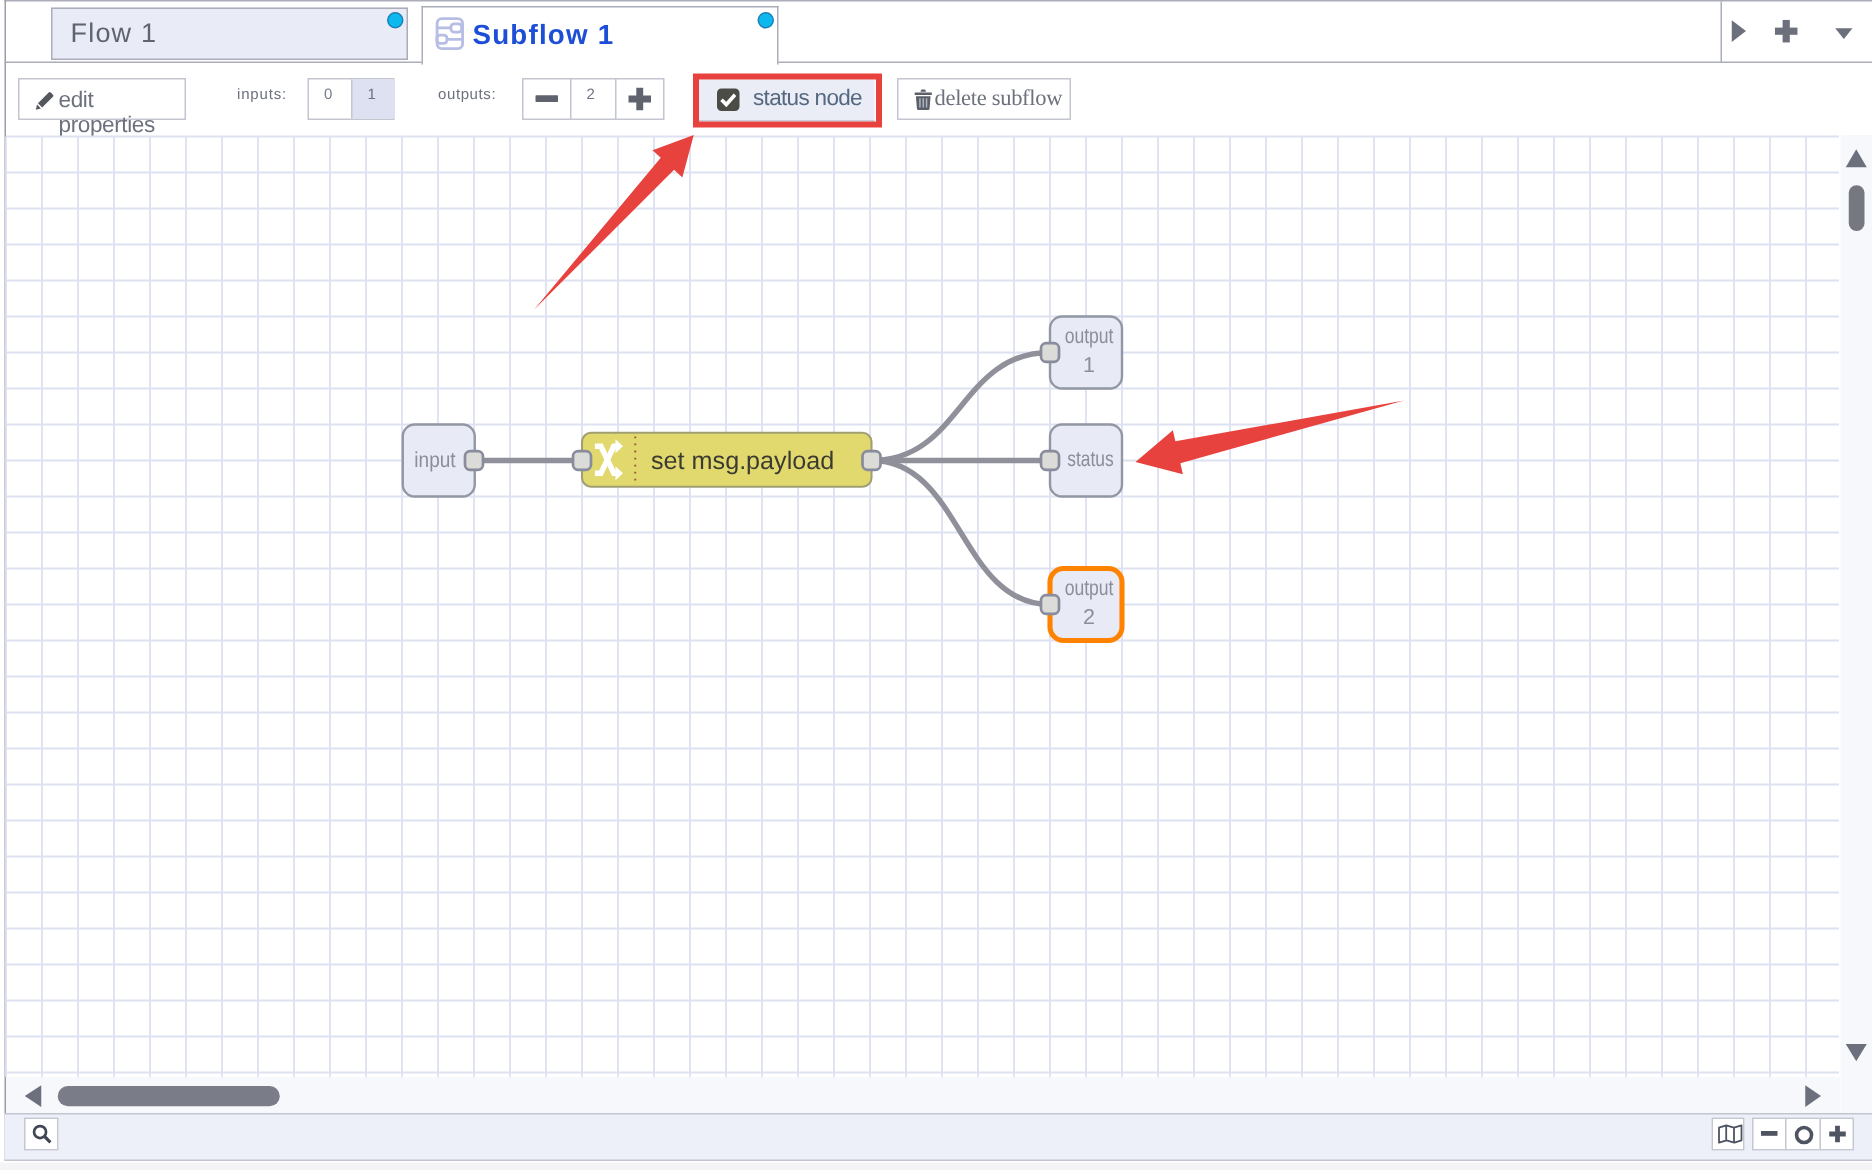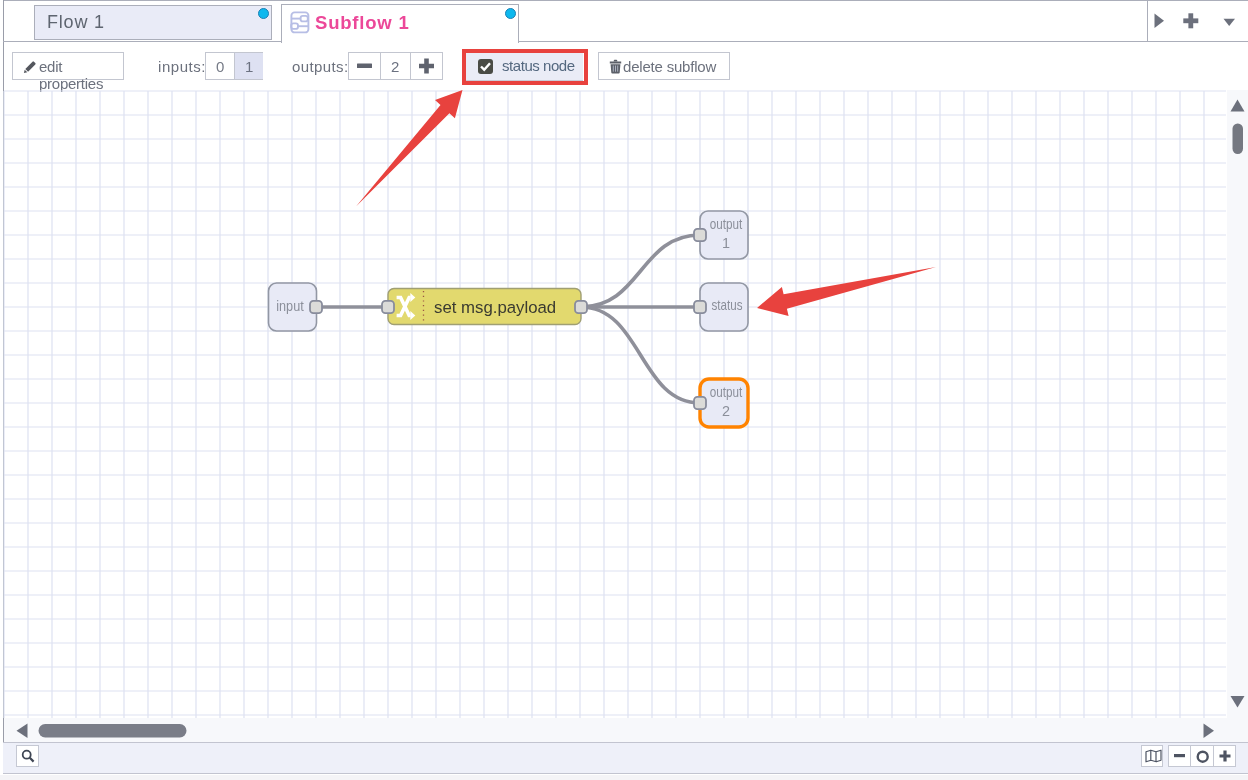--- a/index.html
+++ b/index.html
@@ -7,27 +7,27 @@
 #app { position:relative; width:1248px; height:780px; }
 .abs { position:absolute; }
 
 
 #topborder { left:3px; top:0; width:1245px; height:1px; background:#abaeba; }
 #leftline { left:3px; top:0; width:1px; height:774px; background:#9a9da9; }
 #tabbar-bottom { left:3px; top:41px; width:1245px; height:1px; background:#abaeba; z-index:2; }
 #tab-flow1 { left:34px; top:5px; width:238px; height:35px; background:#e9ebf7; border:1px solid #abaeba; z-index:1;padding-left:36px; }
 #tab-flow1 .lbl { position:absolute; left:12px; top:6px; font-size:18px; letter-spacing:0.8px; color:#5e6570; }
 #tab-sub { left:281px; top:4px; width:238px; height:39px; background:#fff; border:1px solid #abaeba; border-bottom:none; z-index:3; }
-#tab-sub .lbl { position:absolute; left:33px; top:7px; font-size:18.5px; letter-spacing:0.8px; font-weight:bold; color:#ec4899; }
+#tab-sub .lbl { position:absolute; left:33px; top:7px; font-size:18.5px; letter-spacing:0.8px; font-weight:bold; color:#1d4ed8; }
 .tabdot { position:absolute; width:11px; height:11px; border-radius:50%; background:#0db8ee; border:1.5px solid #1c80b4; }
 #hdr-sep { left:1147px; top:1px; width:1px; height:41px; background:#abaeba; }
 
 
 .tbtn { position:absolute; top:52px; height:28px; background:#fff; border:1px solid #c3c6d0; color:#6c717d; font-size:15px; letter-spacing:-0.45px; }
-.tlabel { position:absolute; top:58px; font-size:15px; color:#6c717d; }
+.tlabel { position:absolute; top:58px; font-size:10px; color:#6c717d; }
 
 
 #redbox { left:462px; top:49px; width:126px; height:36px; border:4px solid #e8423e; z-index:5; }
 #statuspanel { left:466px; top:53px; width:117px; height:28px; background:#eaecf6; border-bottom:1px solid #c9ccd8; }
 #statuscheck { left:478px; top:59px; width:15px; height:15px; background:#4a4c45; border-radius:3px; }
 #statuslabel { left:502px; top:57px; font-size:15px; letter-spacing:-0.45px; color:#54687f; }
 
 
 #footer { left:3px; top:742px; width:1245px; height:32px; background:#eef0f9; border-top:1px solid #c2c4d0; border-bottom:1px solid #c2c4d0; }
 #footer2 { left:0; top:775px; width:1248px; height:5px; background:#f4f4f7; }
@@ -89,21 +89,21 @@
 
   <div class="abs" id="statuspanel"></div>
   <div class="abs" id="statuscheck">
     <svg width="15" height="15" viewBox="0 0 15 15">
         <path d="M3 7.5 L6.2 10.7 L12 4.2" stroke="#fff" stroke-width="2.4" fill="none"></path>
       </svg>
   </div>
   <div class="abs" id="statuslabel">status node</div>
   <div class="abs" id="redbox"></div>
 
-  <div class="tbtn" style="left:598px; width:132px;">
+  <div class="tbtn" style="left:598px; width:116px;font-family:Liberation Serif, serif;">
     <svg style="position:absolute;left:10px;top:6px" width="13" height="15" viewBox="0 0 13 15">
       <path fill="#5b5f68" d="M0.8 2.6 h11.4 v1.8 h-11.4 Z M4.6 2.2 l0.4-1.1 q0.15-0.45 0.6-0.45 h1.8 q0.45 0 0.6 0.45 l0.4 1.1 Z M1.6 5.2 h9.8 l-0.7 8.3 q-0.07 0.9 -1 0.9 h-6.4 q-0.93 0 -1-0.9 Z"></path>
       <path stroke="#aeb3c2" stroke-width="1" fill="none" d="M4.3 6.5 V12.7 M6.5 6.5 V12.7 M8.7 6.5 V12.7"></path>
     </svg>
     <span style="position:absolute;left:24px;top:5px;letter-spacing:-0.2px">delete subflow</span>
   </div>
 
   <svg class="abs" style="left:0; top:84px;" width="1227" height="634" viewBox="0 0 1227 634" id="canvas">
 <g stroke="#dde1f1" stroke-width="1.2">
         <line x1="4" y1="7" x2="4" y2="634"></line>

